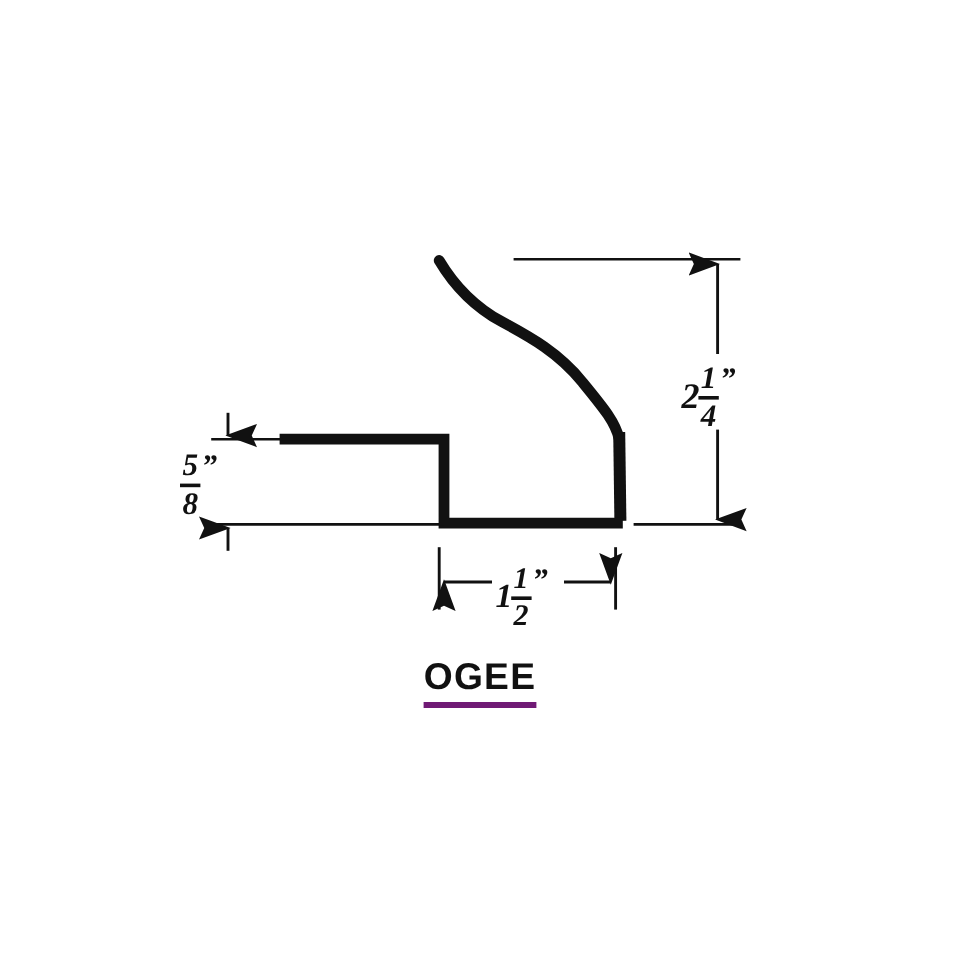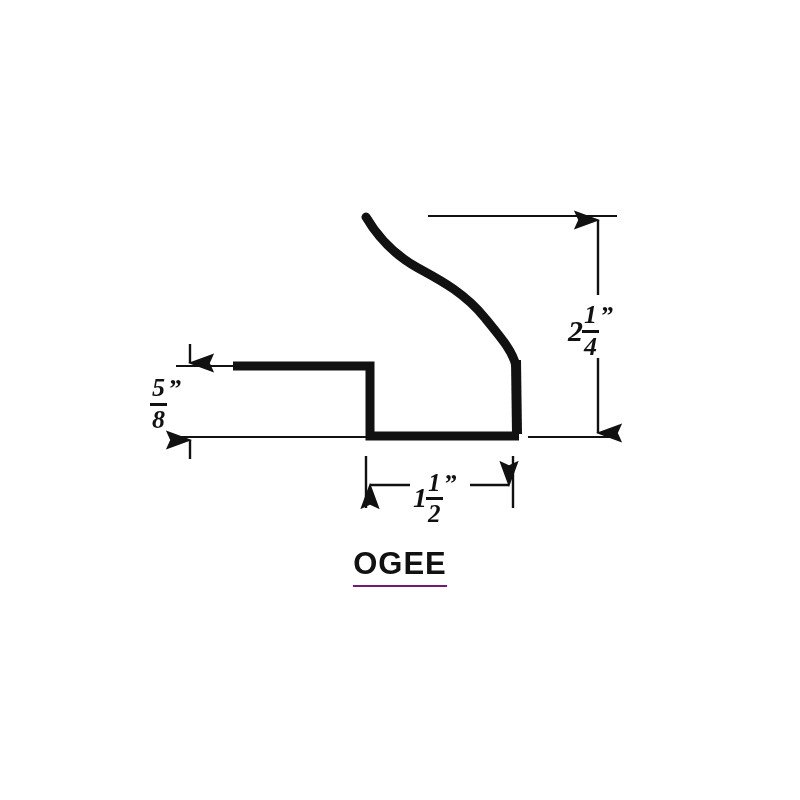--- a/index.html
+++ b/index.html
@@ -92,21 +92,21 @@
     text-align: center;
     font-family: "Liberation Sans", sans-serif;
     font-weight: bold;
     font-size: 31px;
     letter-spacing: 1px;
     color: #111111;
     user-select: none;
   }
   #profile-title .title-underline {
     display: inline-block;
-    border-bottom: 2px solid #701a75;
+    border-bottom: 5px solid #701a75;
     padding-bottom: 3px;
   }
 </style>
 </head>
 <body>
 
 <div id="stage">
 
   <svg id="drawing" viewBox="0 0 800 800" xmlns="http://www.w3.org/2000/svg">
 

